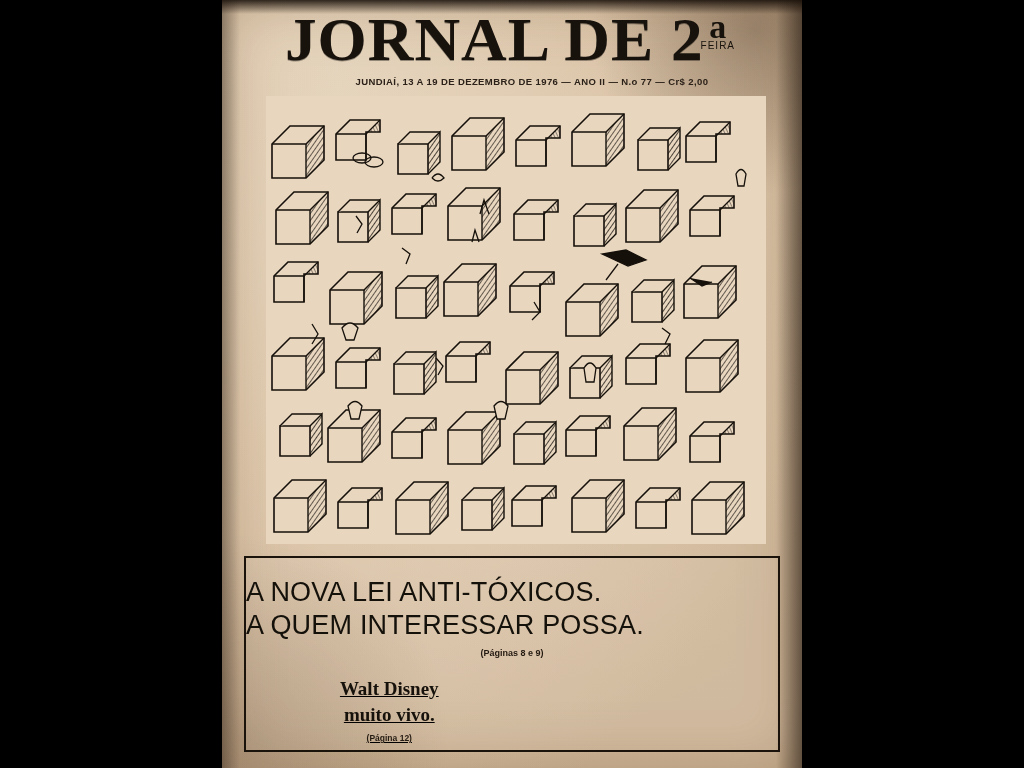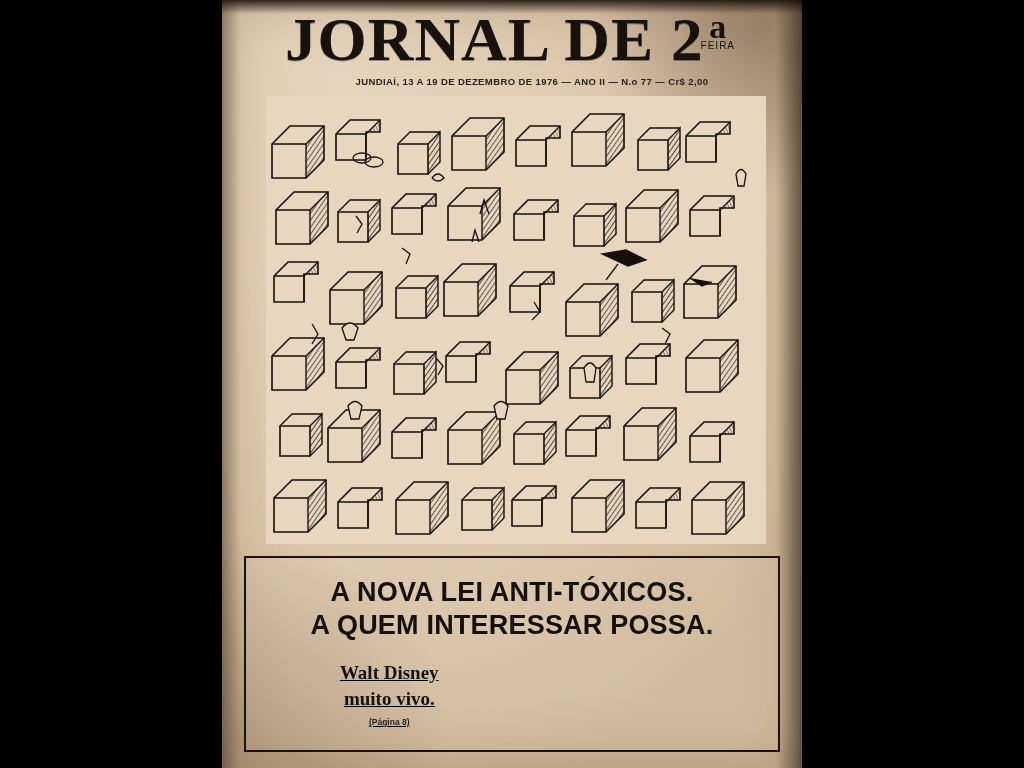--- a/index.html
+++ b/index.html
@@ -137,25 +137,25 @@
     width: 536px;
     height: 196px;
     border: 2px solid #1a130c;
     box-sizing: border-box;
     z-index: 4;
     padding-top: 18px;
     background: rgba(255,255,255,0.06);
   }
   .headline {
     font-family: "Liberation Sans", sans-serif;
-    font-weight: bold;
+    font-weight: normal;
     font-size: 27px;
     letter-spacing: 0.2px;
     color: #14100a;
-    text-align: center;
+    text-align: left;
     line-height: 1.22;
   }
   .headline .l2 { display: block; }
   .headline-pages {
     margin-top: 6px;
     text-align: center;
     font-family: "Liberation Sans", sans-serif;
     font-size: 9px;
     font-weight: bold;
     color: #231a11;
@@ -309,26 +309,27 @@
           <path d="M90 120 l6 8 l-5 9"></path>
         </g>
       </svg>
     </div>
 
     <div class="headline-box">
       <div class="headline">
         <span>A NOVA LEI ANTI-TÓXICOS.</span>
         <span class="l2">A QUEM INTERESSAR POSSA.</span>
       </div>
+      <div class="headline-pages">(Páginas 8 e 9)</div>
 
       <div class="subs">
         <div class="sub-item sub-left">
           <div class="sub-text">
             <span>Walt Disney</span>
             <span>muito vivo.</span>
           </div>
-          <div class="sub-page">(Página 8)</div>
+          <div class="sub-page">(Página 12)</div>
         </div>
       </div>
     </div>
 
   </div>
 </div>
 
 </body></html>

